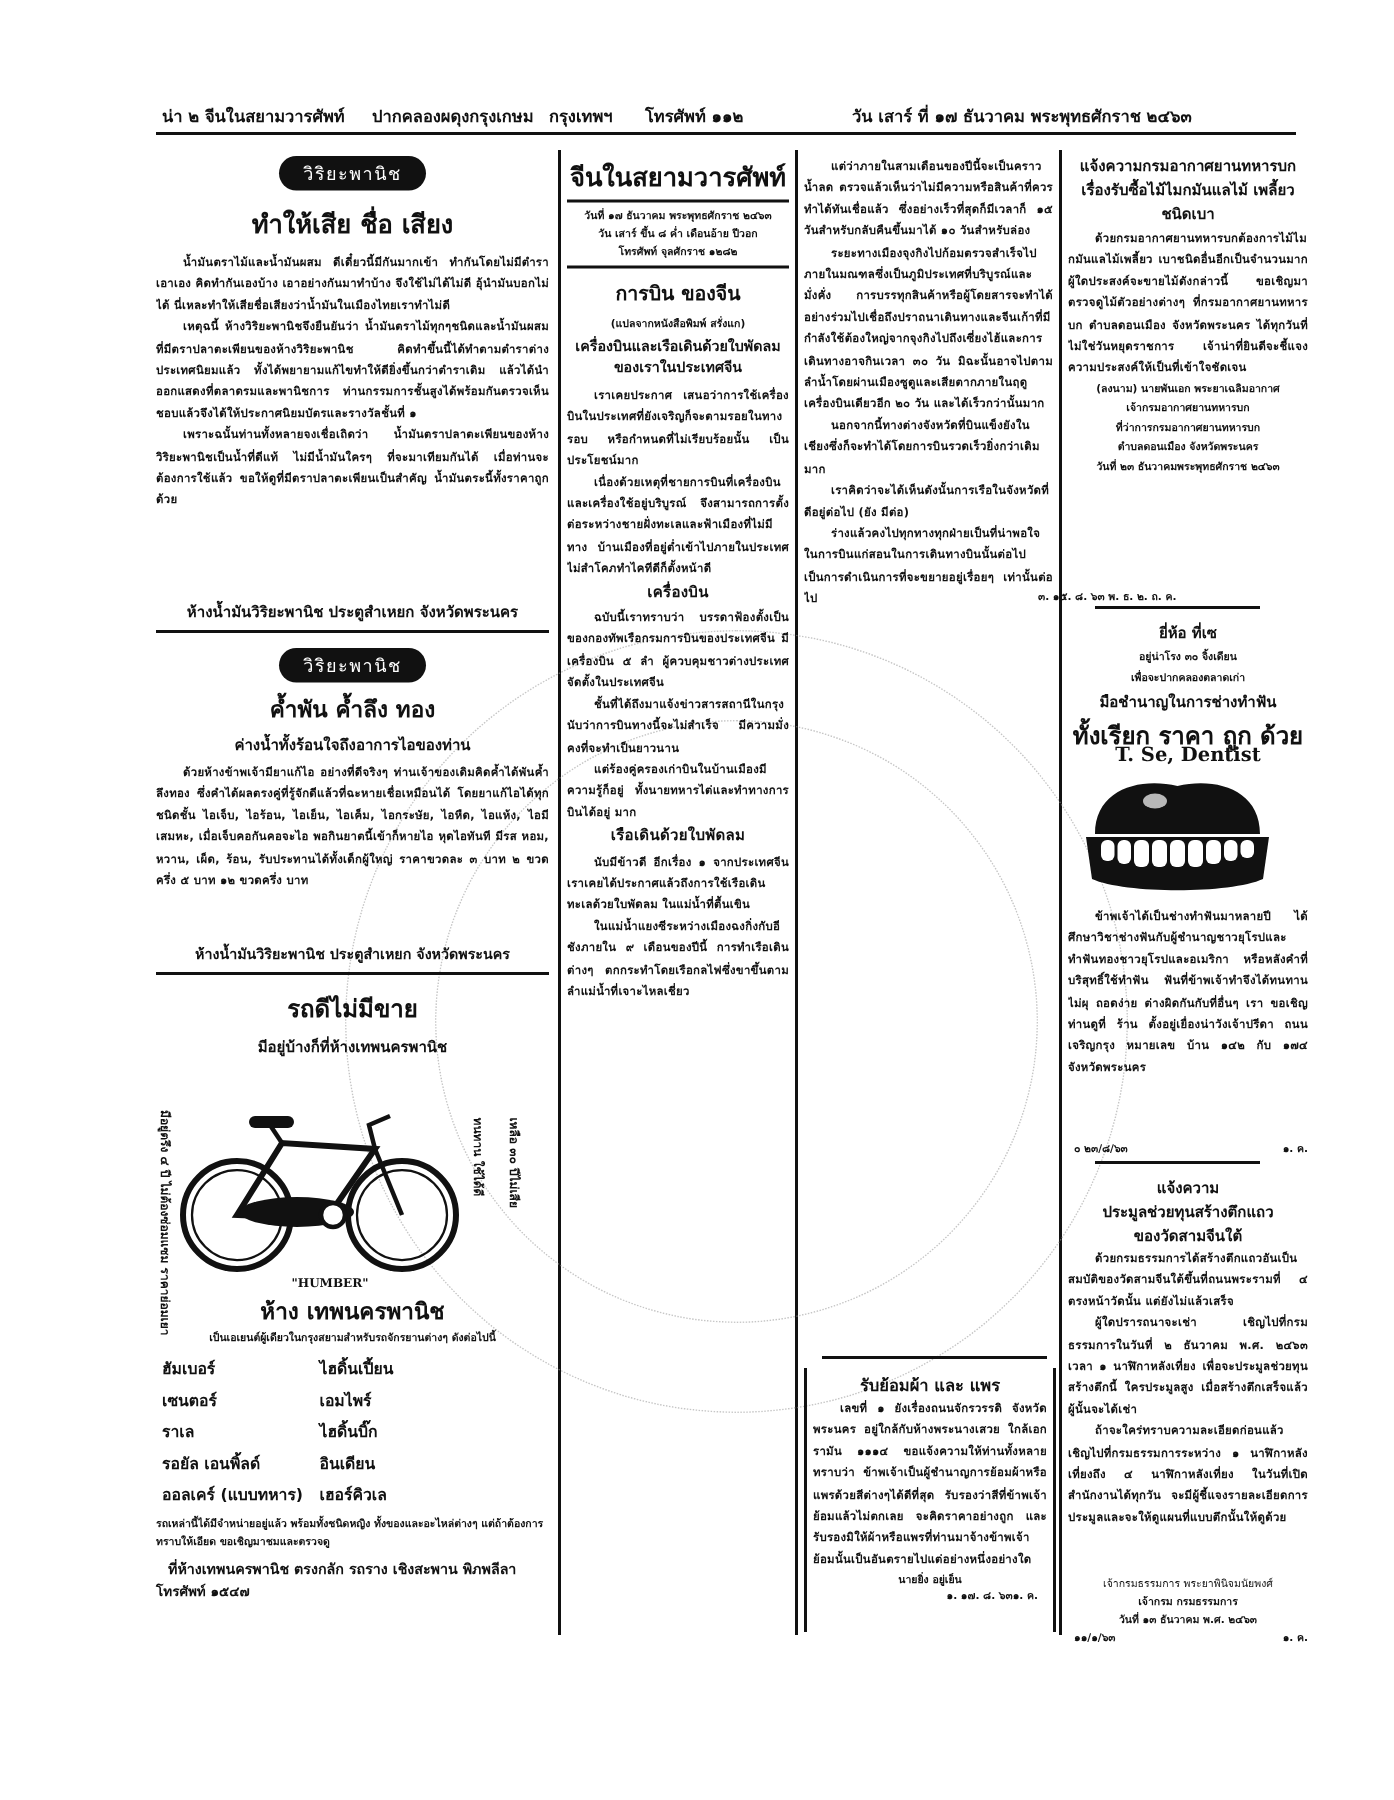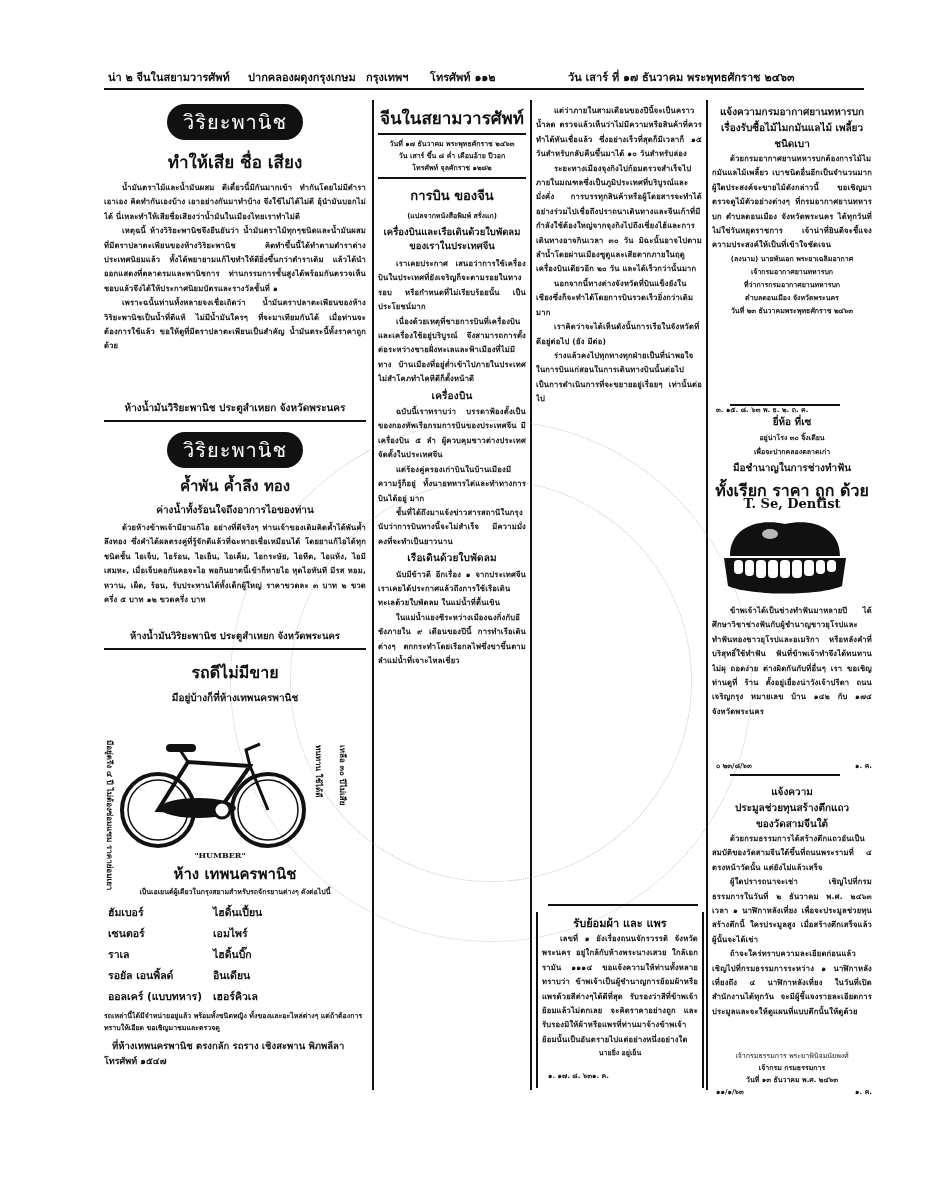--- a/index.html
+++ b/index.html
@@ -8,21 +8,21 @@
   .page { position:absolute; left:0; top:0; width:929px; height:1200px; }
   .masthead { position:absolute; left:108px; top:64px; width:752px; height:22px;
               font-size:11px; font-weight:bold; }
   .masthead span { position:absolute; top:4px; white-space:nowrap; }
   .rule { position:absolute; background:#111; }
   .col { position:absolute; overflow:hidden; }
   .body-text { font-size:7.6px; line-height:14.4px; text-align:justify; font-weight:bold; letter-spacing:0.2px; }
   .body-text p { margin:0; text-indent:18px; }
   .center { text-align:center; }
   .pill { display:block; margin:0 auto; background:#111; color:#fff; border-radius:18px;
-          font-family:"DejaVu Serif", serif; font-size:20px; padding:2px 16px; width:fit-content; letter-spacing:1px; }
+          font-family:"DejaVu Serif", serif; font-size:12px; padding:2px 16px; width:fit-content; letter-spacing:1px; }
   .h2 { font-weight:bold; text-align:center; }
   .sig { text-align:center; font-size:9.5px; font-weight:bold; }
   .vsep { position:absolute; width:2px; background:#111; }
   .hsep { position:absolute; height:2px; background:#111; }
   .list-grid { display:grid; grid-template-columns: 1fr 1fr; row-gap:4px; font-size:10.5px; font-weight:bold; }
   .vert { position:absolute; writing-mode:vertical-rl; font-size:8px; font-weight:bold; white-space:nowrap; }
   .boxed { border:1.5px solid #111; }
   .small { font-size:7px; }
   .speckle { position:absolute; border-radius:50%; border:1px dotted #999; opacity:0.55; }
 </style>
@@ -113,22 +113,22 @@
     <div class="center small" style="font-weight:bold; line-height:12px;">วัน เสาร์ ขึ้น ๘ ค่ำ เดือนอ้าย ปีวอก</div>
     <div class="center small" style="font-weight:bold; line-height:12px; border-bottom:2px solid #111; padding-bottom:3px;">โทรศัพท์ จุลศักราช ๑๒๘๒</div>
     <div class="h2" style="font-size:13px; margin-top:6px;">การบิน ของจีน</div>
     <div class="center small" style="font-weight:bold; margin-top:4px;">(แปลจากหนังสือพิมพ์ สรั่งแก)</div>
     <div class="center" style="font-size:9.5px; font-weight:bold; margin:4px 0; line-height:14px;">เครื่องบินและเรือเดินด้วยใบพัดลม ของเราในประเทศจีน</div>
     <div class="body-text">
       <p>เราเคยประกาศ เสนอว่าการใช้เครื่องบินในประเทศที่ยังเจริญก็จะตามรอยในทาง รอบ หรือกำหนดที่ไม่เรียบร้อยนั้น เป็นประโยชน์มาก</p>
       <p>เนื่องด้วยเหตุที่ชายการบินที่เครื่องบินและเครื่องใช้อยู่บริบูรณ์ จึงสามารถการตั้งต่อระหว่างชายฝั่งทะเลและฟ้าเมืองที่ไม่มีทาง บ้านเมืองที่อยู่ต่ำเข้าไปภายในประเทศไม่สำโคภทำไคทีดีก็ตั้งหน้าดี</p>
       <div class="h2" style="font-size:10px; margin:2px 0;">เครื่องบิน</div>
       <p>ฉบับนี้เราทราบว่า บรรดาฟ้องตั้งเป็นของกองทัพเรือกรมการบินของประเทศจีน มีเครื่องบิน ๕ ลำ ผู้ควบคุมชาวต่างประเทศจัดตั้งในประเทศจีน</p>
+      <p>ชั้นที่ได้ถึงมาแจ้งข่าวสารสถานีในกรุง นับว่าการบินทางนี้จะไม่สำเร็จ มีความมั่งคงที่จะทำเป็นยาวนาน</p>
       <p>แต่ร้องคู่ครองเก่าบินในบ้านเมืองมีความรู้ก็อยู่ ทั้งนายทหารไต่และทำทางการบินได้อยู่ มาก</p>
-      <p>ชั้นที่ได้ถึงมาแจ้งข่าวสารสถานีในกรุง นับว่าการบินทางนี้จะไม่สำเร็จ มีความมั่งคงที่จะทำเป็นยาวนาน</p>
       <div class="h2" style="font-size:10px; margin:2px 0;">เรือเดินด้วยใบพัดลม</div>
       <p>นับมีข้าวดี อีกเรื่อง ๑ จากประเทศจีนเราเคยได้ประกาศแล้วถึงการใช้เรือเดินทะเลด้วยใบพัดลม ในแม่น้ำที่ตื้นเขิน</p>
       <p>ในแม่น้ำแยงซีระหว่างเมืองฉงกิ่งกับอีชังภายใน ๙ เดือนของปีนี้ การทำเรือเดินต่างๆ ตกกระทำโดยเรือกลไฟซึ่งขาขึ้นตามลำแม่น้ำที่เจาะไหลเชี่ยว</p>
     </div>
   </div>
 
   <div class="col" style="left:536px; top:104px; width:166px; height:780px;">
     <div class="body-text">
       <p>แต่ว่าภายในสามเดือนของปีนี้จะเป็นคราวน้ำลด ตรวจแล้วเห็นว่าไม่มีความหรือสินค้าที่ควรทำได้ทันเชื่อแล้ว ซึ่งอย่างเร็วที่สุดก็มีเวลาก็ ๑๕ วันสำหรับกลับคืนขึ้นมาได้ ๑๐ วันสำหรับล่อง</p>
       <p>ระยะทางเมืองจุงกิงไปก้อมตรวจสำเร็จไปภายในมณฑลซึ่งเป็นภูมิประเทศที่บริบูรณ์และมั่งคั่ง การบรรทุกสินค้าหรือผู้โดยสารจะทำได้อย่างร่วมไปเชื่อถึงปราถนาเดินทางและจีนเก้าที่มีกำลังใช้ต้องใหญ่จากจุงกิงไปถึงเซี่ยงไฮ้และการเดินทางอาจกินเวลา ๓๐ วัน มิฉะนั้นอาจไปตามลำน้ำโดยผ่านเมืองซูตูและเสียตากภายในฤดูเครื่องบินเดียวอีก ๒๐ วัน และได้เร็วกว่านั้นมาก</p>
@@ -137,39 +137,39 @@
       <p>ร่างแล้วคงไปทุกทางทุกฝ่ายเป็นที่น่าพอใจในการบินแก่สอนในการเดินทางบินนั้นต่อไปเป็นการดำเนินการที่จะขยายอยู่เรื่อยๆ เท่านั้นต่อไป</p>
     </div>
   </div>
   <div class="hsep" style="left:548px; top:904px; width:150px;"></div>
   <div class="col boxed" style="left:536px; top:912px; width:164px; height:176px; border-width:0 2px;">
     <div class="h2" style="font-size:11px; margin-top:2px;">รับย้อมผ้า และ แพร</div>
     <div class="body-text" style="padding:0 4px;">
       <p>เลขที่ ๑ ยังเรื่องถนนจักรวรรดิ จังหวัดพระนคร อยู่ใกล้กับห้างพระนางเสวย ใกล้เอกรามัน ๑๑๑๔ ขอแจ้งความให้ท่านทั้งหลายทราบว่า ข้าพเจ้าเป็นผู้ชำนาญการย้อมผ้าหรือแพรด้วยสีต่างๆได้ดีที่สุด รับรองว่าสีที่ข้าพเจ้าย้อมแล้วไม่ตกเลย จะคิดราคาอย่างถูก และรับรองมิให้ผ้าหรือแพรที่ท่านมาจ้างข้าพเจ้าย้อมนั้นเป็นอันตรายไปแต่อย่างหนึ่งอย่างใด</p>
     </div>
     <div class="center small" style="font-weight:bold;">นายยิ่ง อยู่เย็น</div>
-    <div style="display:flex; justify-content:flex-start; padding:0 10px; font-size:7px; font-weight:bold;margin-top:12px;">
+    <div style="display:flex; justify-content:flex-end; padding:0 10px; font-size:7px; font-weight:bold;">
       <span>๑. ๑๗. ๘. ๖๓</span>
       <span>๑. ค.</span>
     </div>
   </div>
 
   <div class="col" style="left:712px; top:104px; width:160px; height:300px;">
     <div class="h2" style="font-size:10px; line-height:16px;">แจ้งความกรมอากาศยานทหารบก</div>
     <div class="h2" style="font-size:10px; line-height:16px;">เรื่องรับซื้อไม้ไมกมันแลไม้ เพลี้ยวชนิดเบา</div>
     <div class="body-text">
       <p>ด้วยกรมอากาศยานทหารบกต้องการไม้ไมกมันแลไม้เพลี้ยว เบาชนิดอื่นอีกเป็นจำนวนมาก ผู้ใดประสงค์จะขายไม้ดังกล่าวนี้ ขอเชิญมาตรวจดูไม้ตัวอย่างต่างๆ ที่กรมอากาศยานทหารบก ตำบลดอนเมือง จังหวัดพระนคร ได้ทุกวันที่ไม่ใช่วันหยุดราชการ เจ้าน่าที่ยินดีจะชี้แจงความประสงค์ให้เป็นที่เข้าใจชัดเจน</p>
     </div>
     <div class="center small" style="font-weight:bold; line-height:13px;">(ลงนาม) นายพันเอก พระยาเฉลิมอากาศ</div>
     <div class="center small" style="font-weight:bold; line-height:13px;">เจ้ากรมอากาศยานทหารบก</div>
     <div class="center small" style="font-weight:bold; line-height:13px;">ที่ว่าการกรมอากาศยานทหารบก</div>
     <div class="center small" style="font-weight:bold; line-height:13px;">ตำบลดอนเมือง จังหวัดพระนคร</div>
     <div class="center small" style="font-weight:bold; line-height:13px;">วันที่ ๒๓ ธันวาคมพระพุทธศักราช ๒๔๖๓</div>
   </div>
-  <div class="small" style="position:absolute; left:716px; top:392px; width:156px; font-weight:bold;margin-top:12px;">๓. ๑๕. ๘. ๖๓  พ. ธ.  ๒. ถ. ค.</div>
+  <div class="small" style="position:absolute; left:692px; top:392px; width:156px; font-weight:bold;">๓. ๑๕. ๘. ๖๓  พ. ธ.  ๒. ถ. ค.</div>
   <div class="hsep" style="left:730px; top:404px; width:110px;"></div>
 
   <div class="h2" style="position:absolute; left:712px; top:414px; width:160px; font-size:10px;">ยี่ห้อ ที่เซ</div>
   <div class="center small" style="position:absolute; left:712px; top:432px; width:160px; font-weight:bold;">อยู่น่าโรง ๓๐ จิ้งเดียน</div>
   <div class="center small" style="position:absolute; left:712px; top:446px; width:160px; font-weight:bold;">เพื่อจะปากคลองตลาดเก่า</div>
   <div class="center" style="position:absolute; left:712px; top:460px; width:160px; font-size:10px; font-weight:bold;font-family:Liberation Serif, serif;">มือชำนาญในการช่างทำฟัน</div>
   <div class="center" style="position:absolute; left:712px; top:478px; width:160px; font-size:16px; font-weight:bold;">ทั้งเรียก ราคา ถูก ด้วย</div>
   <div class="center" style="position:absolute; left:712px; top:496px; width:160px; font-size:13px; font-weight:bold; font-family:'DejaVu Serif',serif;">T. Se, Dentist</div>
   <svg style="position:absolute; left:720px; top:516px;" width="130" height="80" viewBox="0 0 130 80">
     <path d="M10 40 C10 10, 40 2, 65 8 C90 2, 120 10, 120 40 Z" fill="#111"></path>

